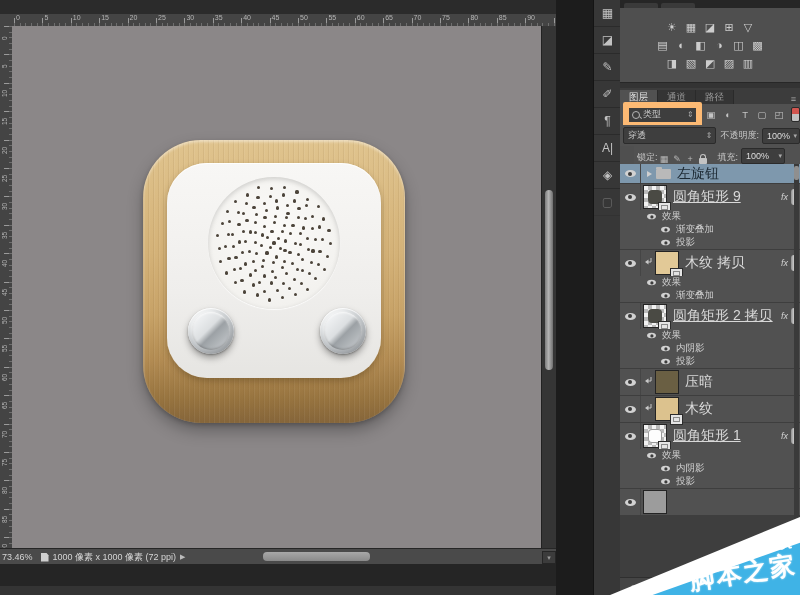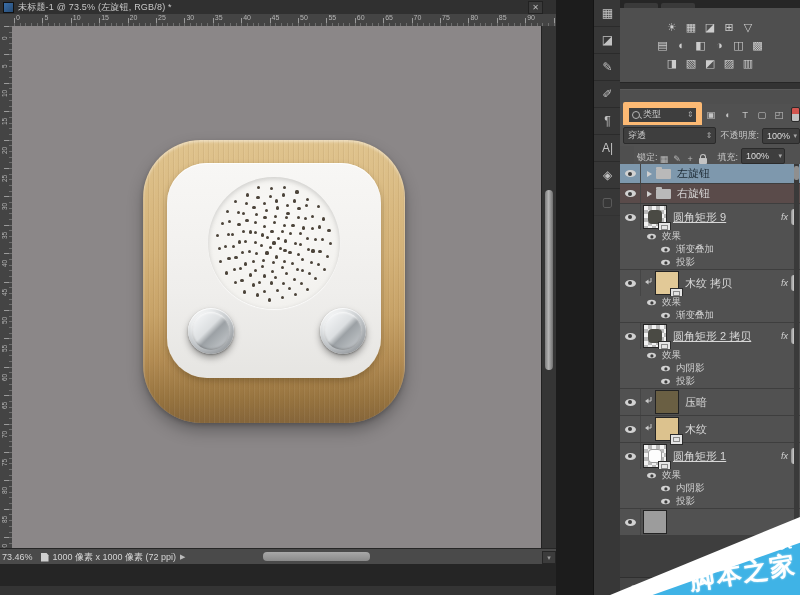--- a/index.html
+++ b/index.html
@@ -130,21 +130,21 @@
   .lrow.selected .lname{color:#1e2b35;}
   .lrow.tinted{background:#5a4b4a;}
   .eyecell{width:20px;height:100%;flex:none;border-right:1px solid #454545;display:flex;align-items:center;justify-content:center;}
   .eye{width:11px;height:7px;border-radius:50%;background:#d2d2d2;position:relative;}
   .eye::after{content:"";position:absolute;left:3.5px;top:1.5px;width:4px;height:4px;border-radius:50%;background:#3c3c3c;}
   .eye.sm{transform:scale(.8);}
   .tri{width:0;height:0;border-left:5px solid #cfcfcf;border-top:3.5px solid transparent;border-bottom:3.5px solid transparent;
        margin:0 4px 0 6px;flex:none;}
   .folder{width:15px;height:10px;background:#b9b9b9;border-radius:1px;position:relative;margin-right:6px;flex:none;}
   .folder::before{content:"";position:absolute;left:0;top:-2px;width:6px;height:2px;background:#b9b9b9;border-radius:1px 1px 0 0;}
-  .lname{font-size:11px;color:#d8d8d8;white-space:nowrap;}
+  .lname{font-size:14px;color:#d8d8d8;white-space:nowrap;}
   .lname.u{text-decoration:underline;}
   .thumb{width:22px;height:22px;position:relative;flex:none;outline:1px solid #242424;margin:0 7px 0 3px;background:#888;}
   .thumb.checker{background:
       linear-gradient(45deg,#b9b9b9 25%,transparent 25%,transparent 75%,#b9b9b9 75%),
       linear-gradient(45deg,#b9b9b9 25%,#f2f2f2 25%,#f2f2f2 75%,#b9b9b9 75%);
       background-size:8px 8px;background-position:0 0,4px 4px;background-color:#f2f2f2;}
   .thumb .shape{position:absolute;inset:4px;border-radius:4px;}
   .subthumb{position:absolute;right:-4px;bottom:-4px;width:11px;height:9px;background:#e4e4e4;outline:1px solid #2c2c2c;}
   .subthumb::after{content:"";position:absolute;inset:2px;border:1px solid #8a8a8a;}
   .fxwrap{margin-left:auto;display:flex;align-items:center;margin-right:3px;}
@@ -166,25 +166,20 @@
   .wm-site{position:absolute;right:7px;top:27px;font-size:15px;font-weight:bold;color:#fff;transform:rotate(-9deg);letter-spacing:1px;}
   .wm-name{position:absolute;right:3px;top:44px;font-size:25px;font-weight:bold;color:#fff;transform:rotate(-9deg);
            text-shadow:0 0 2px rgba(255,255,255,.8);letter-spacing:2px;}
   .clipsvg{margin-left:3px;flex:none;}
 </style>
 </head>
 <body>
 
 <div id="root">
 
-  <div class="abs tabbar">
-    <span class="doc-icon"></span>
-    <span class="tab-title">未标题-1 @ 73.5% (左旋钮, RGB/8) *</span>
-    <span class="tab-close">✕</span>
-  </div>
 
   <div class="abs ruler-corner"></div>
   <div class="abs ruler-top" id="rulerTop">
       <span class="rlabel" style="left: 16px;">0</span>
       <span class="rlabel" style="left: 44.4px;">5</span>
       <span class="rlabel" style="left: 72.8px;">10</span>
       <span class="rlabel" style="left: 101.2px;">15</span>
       <span class="rlabel" style="left: 129.6px;">20</span>
       <span class="rlabel" style="left: 158px;">25</span>
       <span class="rlabel" style="left: 186.4px;">30</span>
@@ -286,20 +281,26 @@
         <div class="adjrow">
           <span class="adjbtn">◨</span>
           <span class="adjbtn">▧</span>
           <span class="adjbtn">◩</span>
           <span class="adjbtn">▨</span>
           <span class="adjbtn">▥</span>
         </div>
       </div>
     <div class="panelsep"></div>
 
+    <div class="ltabs" id="layerTabs">
+        <span class="ltab active">图层</span>
+        <span class="ltab">通道</span>
+        <span class="ltab">路径</span>
+        <span class="lmenu">≡</span>
+      </div>
 
     <div class="filterrow">
       <span class="kindbox">
         <span class="mag"></span>
         <span>类型</span>
         <span class="stepper">⇕</span>
       </span>
       <span id="filterIcons" style="display:flex;">
           <span class="ficon">▣</span>
           <span class="ficon">◐</span>
@@ -344,30 +345,20 @@
           <div class="lrow group selected">
             <span class="eyecell">
               <span class="eye"></span>
             </span>
             <span class="tri"></span>
             <span class="folder"></span>
             <span class="lname">左旋钮</span>
           </div>
         </div>
         <div class="lblock">
-          <div class="lrow group tinted">
-            <span class="eyecell">
-              <span class="eye"></span>
-            </span>
-            <span class="tri"></span>
-            <span class="folder"></span>
-            <span class="lname">右旋钮</span>
-          </div>
-        </div>
-        <div class="lblock">
           <div class="lrow layer">
             <span class="eyecell">
               <span class="eye"></span>
             </span>
             <span class="thumb checker">
               <span class="shape" style="background: rgb(74, 74, 68);"></span>
               <span class="subthumb"></span>
             </span>
             <span class="lname u">圆角矩形 9</span>
             <span class="fxwrap">

